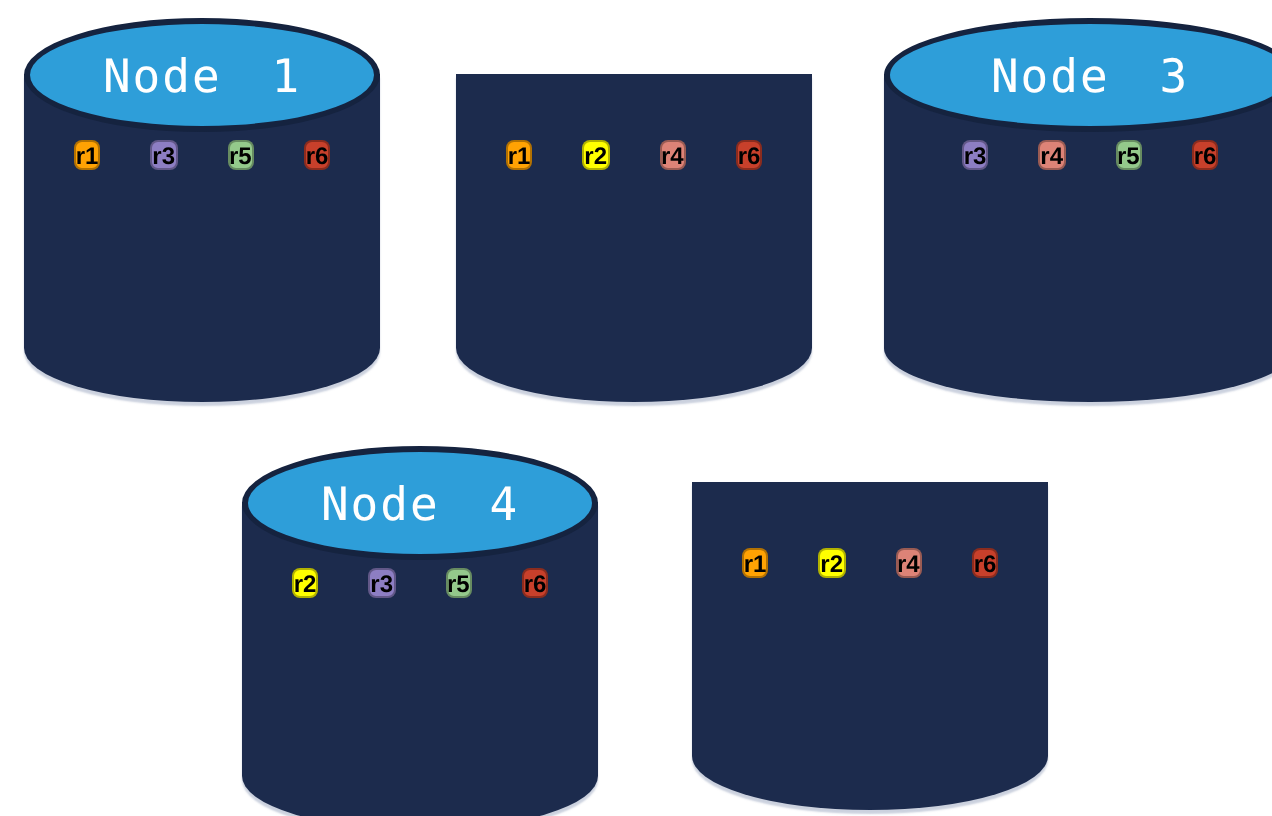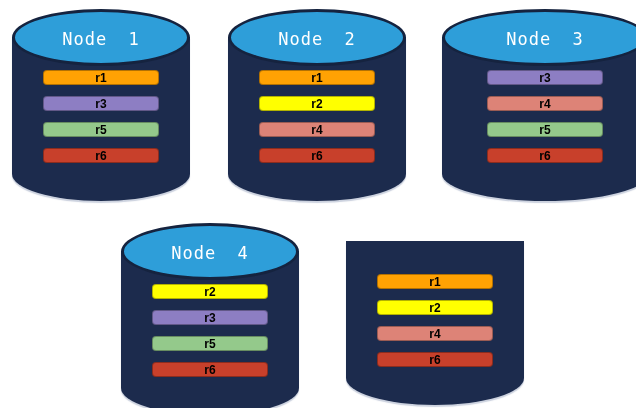--- a/index.html
+++ b/index.html
@@ -36,34 +36,34 @@
     border-radius: 50%;
     box-sizing: border-box;
     border: 3px solid #15233F;
     display: flex;
     align-items: center;
     justify-content: center;
   }
   .node-label {
     color: #ffffff;
     font-family: "DejaVu Sans Mono", monospace;
-    font-size: 17px;
+    font-size: 23px;
     letter-spacing: 1px;
     word-spacing: 10px;
     margin-top: 2px;
   }
   .bars {
     position: absolute;
     left: 50%;
     transform: translateX(-50%);
     top: 61px;
     width: 116px;
     display: flex;
-    flex-direction: column;
-    gap: 11px;
+    flex-direction: row;
+    gap: 25px;
     justify-content: center;
   }
   .bar {
     height: 15px;
     box-sizing: border-box;
     border-radius: 4px;
     border: 1px solid rgba(0,0,0,0.30);
     display: flex;
     align-items: center;
     justify-content: center;
@@ -95,23 +95,20 @@
         <div class="bar" style="background: rgb(148, 201, 139);">
           <span class="bar-label" style="color: rgb(0, 0, 0);">r5</span>
         </div>
         <div class="bar" style="background: rgb(200, 64, 43);">
           <span class="bar-label" style="color: rgb(0, 0, 0);">r6</span>
         </div>
       </div>
     </div>
     <div class="cylinder pos-2">
       <div class="cyl-body" style="background: rgb(28, 43, 77);"></div>
-      <div class="cyl-top" style="background: rgb(46, 158, 217); border-color: rgb(21, 35, 63);">
-        <span class="node-label" style="color: rgb(255, 255, 255);">Node 2</span>
-      </div>
       <div class="bars">
         <div class="bar" style="background: rgb(255, 162, 3);">
           <span class="bar-label" style="color: rgb(0, 0, 0);">r1</span>
         </div>
         <div class="bar" style="background: rgb(255, 255, 0);">
           <span class="bar-label" style="color: rgb(0, 0, 0);">r2</span>
         </div>
         <div class="bar" style="background: rgb(221, 131, 119);">
           <span class="bar-label" style="color: rgb(0, 0, 0);">r4</span>
         </div>

